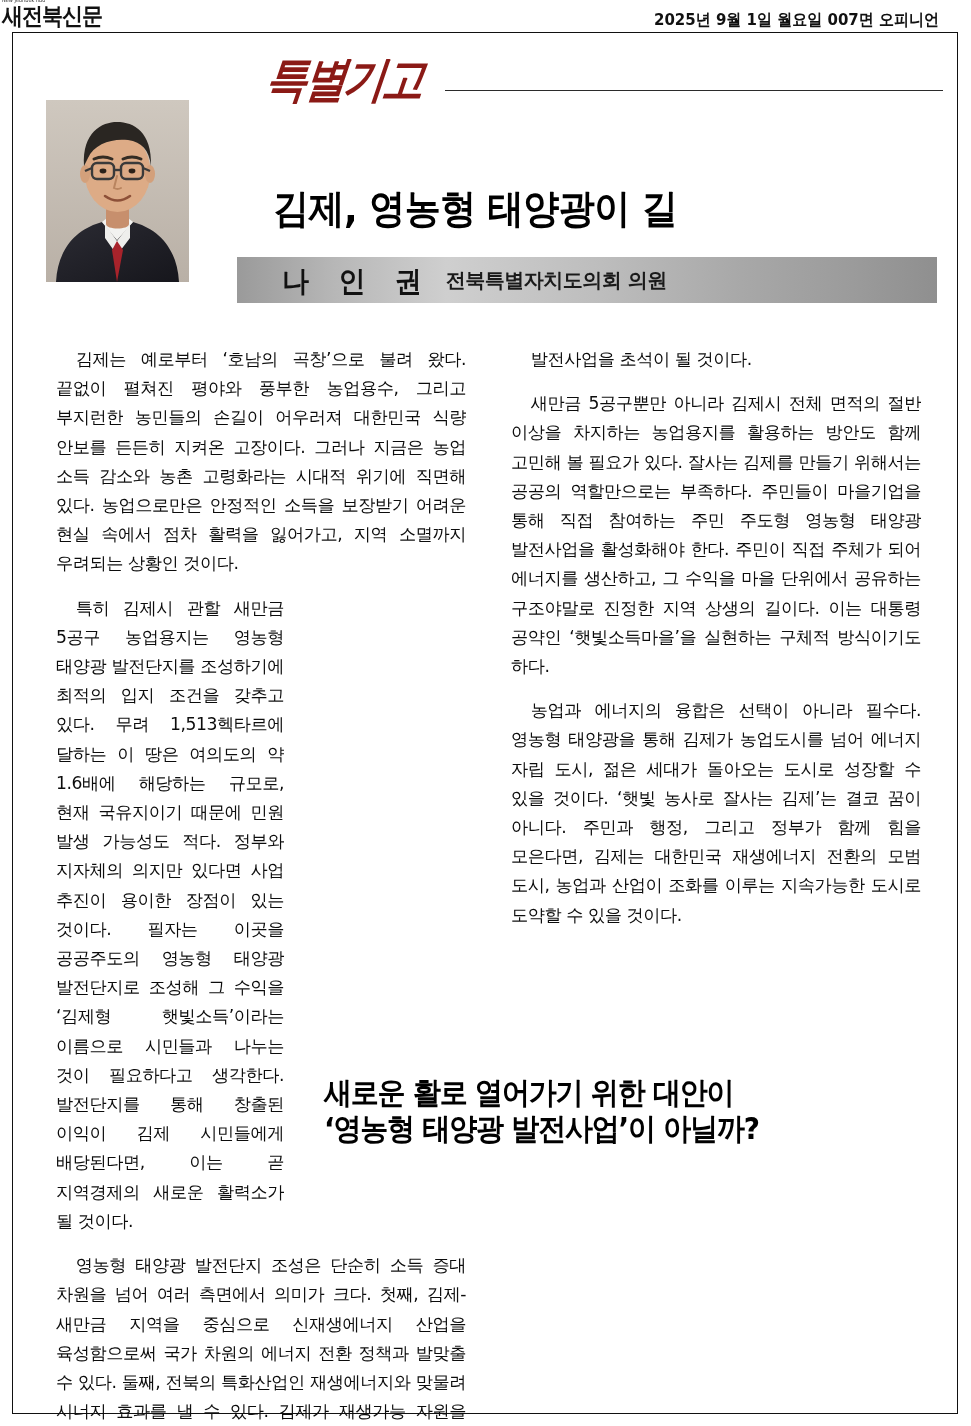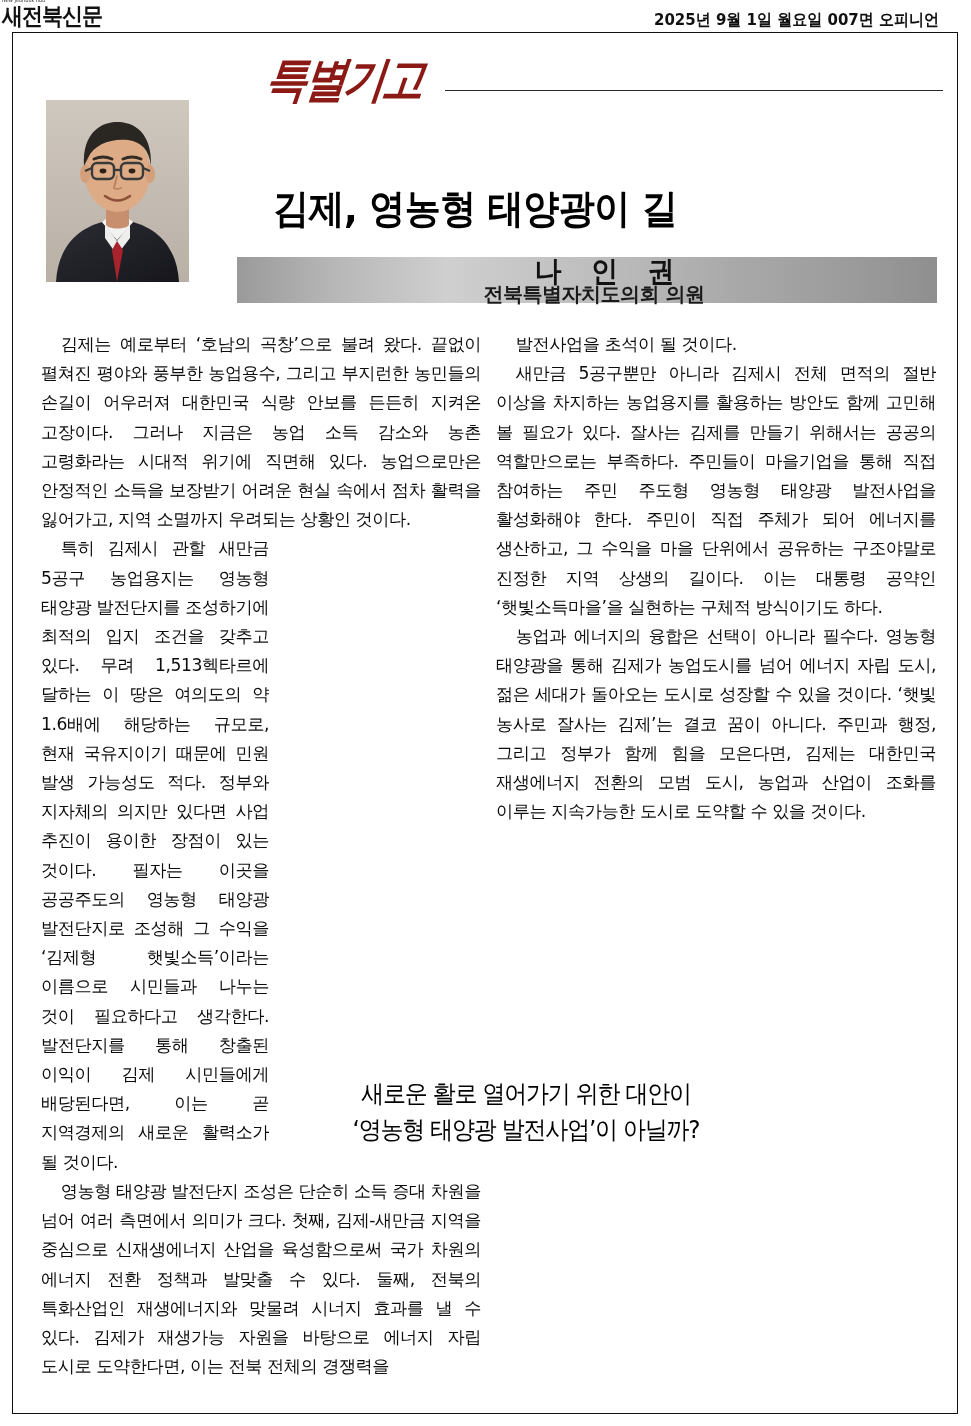--- a/index.html
+++ b/index.html
@@ -132,21 +132,20 @@
     background: linear-gradient(90deg,
         #9a9a9a 0%,
         #b7b7b7 14%,
         #cfcfcf 30%,
         #bdbdbd 52%,
         #a8a8a8 72%,
         #9b9b9b 88%,
         #8f8f8f 100%);
     display: flex;
     align-items: center;
-    flex-direction: column;
   }
   .byline-name {
     font-size: 27px;
     font-weight: 700;
     letter-spacing: 10px;
     color: #111;
     padding-left: 45px;
     line-height: 1;
     transform: scaleY(1.06);
   }
@@ -176,35 +175,35 @@
     text-align: justify;
     text-justify: inter-character;
     letter-spacing: -0.45px;
     color: #0c0c0c;
     word-break: keep-all;
   }
   .col-left  { left: 0px; }
   .col-right { left: 455px; }
 
   .col p {
-    margin: 0;
+    margin: 15px;
     text-indent: 1.15em;
   }
   .narrow-left  { width: 228px; }
   .narrow-right { width: 220px; margin-left: 220px; }
 
   
   .pullquote {
     position: absolute;
     left: 283px;
     top: 745px;
     width: 404px;
-    text-align: center;
-    font-size: 23px;
-    font-weight: 400;
+    text-align: left;
+    font-size: 28px;
+    font-weight: 700;
     line-height: 36px;
     letter-spacing: -1.2px;
     color: #000;
     white-space: nowrap;
   }
   .pullquote div { transform: scaleY(1.08); }
 </style>
 </head>
 <body>
 

